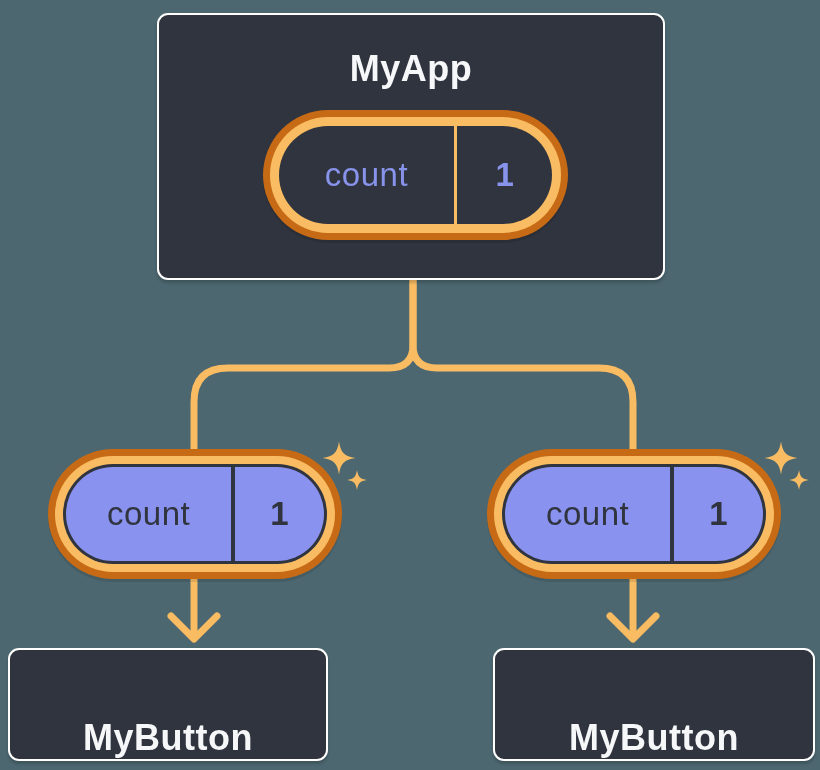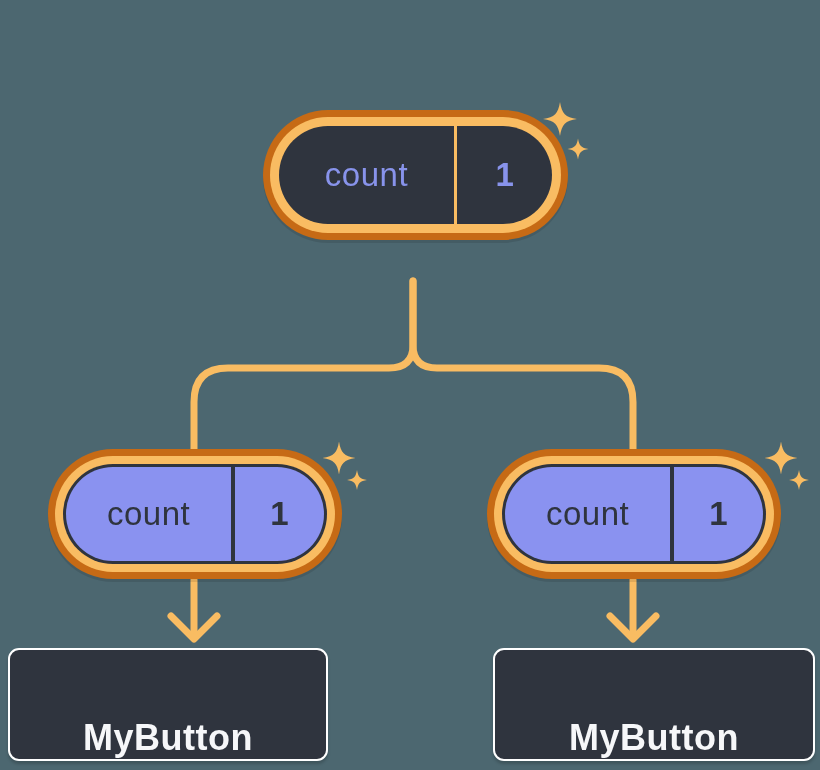--- a/index.html
+++ b/index.html
@@ -136,20 +136,23 @@
       <path class="sparkle" transform="translate(339,458) scale(16.5)" d="M0,-1 C0.11,-0.31 0.31,-0.11 1,0 C0.31,0.11 0.11,0.31 0,1 C-0.11,0.31 -0.31,0.11 -1,0 C-0.31,-0.11 -0.11,-0.31 0,-1 Z"></path>
       <path class="sparkle" transform="translate(357,480) scale(10)" d="M0,-1 C0.11,-0.31 0.31,-0.11 1,0 C0.31,0.11 0.11,0.31 0,1 C-0.11,0.31 -0.31,0.11 -1,0 C-0.31,-0.11 -0.11,-0.31 0,-1 Z"></path>
     </g>
 
     <g>
       <path class="sparkle" transform="translate(781,458) scale(16.5)" d="M0,-1 C0.11,-0.31 0.31,-0.11 1,0 C0.31,0.11 0.11,0.31 0,1 C-0.11,0.31 -0.31,0.11 -1,0 C-0.31,-0.11 -0.11,-0.31 0,-1 Z"></path>
       <path class="sparkle" transform="translate(799,480) scale(10)" d="M0,-1 C0.11,-0.31 0.31,-0.11 1,0 C0.31,0.11 0.11,0.31 0,1 C-0.11,0.31 -0.31,0.11 -1,0 C-0.31,-0.11 -0.11,-0.31 0,-1 Z"></path>
     </g>
   </svg>
 
+  <div class="node-box app-box">
+    <div class="app-title">MyApp</div>
+  </div>
 
   <div class="pill-outer pill-root">
     <div class="pill-mid">
       <div class="pill-inner">
         <div class="pill-sec pill-name">count</div>
         <div class="pill-sep"></div>
         <div class="pill-sec pill-value">1</div>
       </div>
     </div>
   </div>

